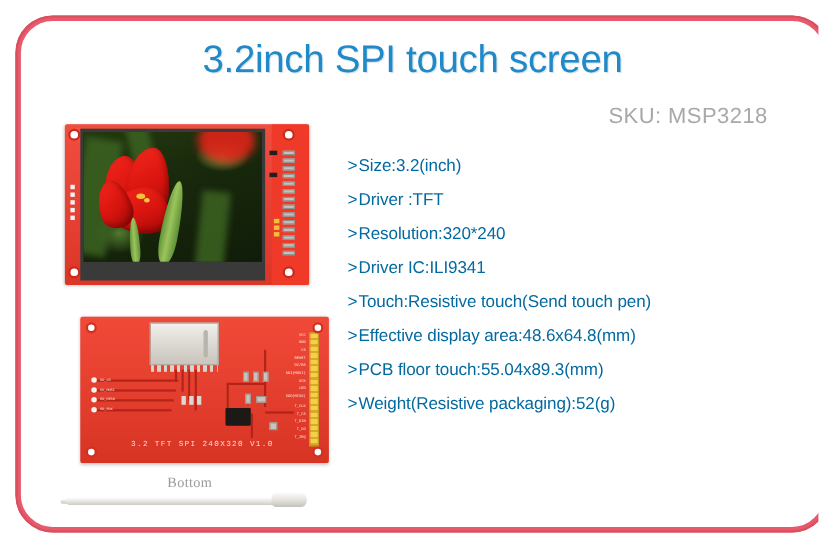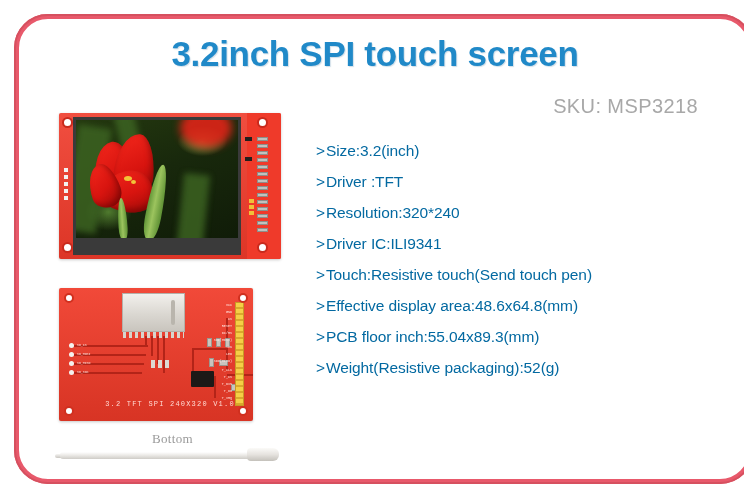--- a/index.html
+++ b/index.html
@@ -49,21 +49,21 @@
   #mask-bottom { left: 0; bottom: 0; width: 750px; height: 6px; }
 
   
   #title {
     position: absolute;
     left: 0;
     top: 34px;
     width: 750px;
     text-align: center;
     font-size: 35px;
-    font-weight: bold;
+    font-weight: normal;
     color: #2089c8;
     letter-spacing: -0.3px;
     text-shadow: 1px 1px 1px rgba(120,160,190,0.35);
     white-space: nowrap;
   }
   #sku {
     position: absolute;
     right: 52px;
     top: 95px;
     font-size: 20px;
@@ -236,23 +236,23 @@
     text-align: center;
     font-size: 12px;
     color: #8c8c8c;
     letter-spacing: 1px;
   }
   #cap-top { left: 0; top: 152px; }
 
   
   #pcb-bottom {
     position: absolute;
-    left: 4px;
+    left: 18px;
     top: 175px;
-    width: 194px;
+    width: 226px;
     height: 133px;
     background: #f03a28;
     border-radius: 2px;
     box-shadow: 0 1px 3px rgba(0,0,0,0.22);
     overflow: hidden;
   }
   #pcb-bottom::after {
     content: "";
     position: absolute;
     inset: 0;
@@ -454,21 +454,21 @@
   <div class="spec-row">
     <span class="gt">&gt;</span><span>Driver IC:ILI9341</span>
   </div>
   <div class="spec-row">
     <span class="gt">&gt;</span><span>Touch:Resistive touch(Send touch pen)</span>
   </div>
   <div class="spec-row">
     <span class="gt">&gt;</span><span>Effective display area:48.6x64.8(mm)</span>
   </div>
   <div class="spec-row">
-    <span class="gt">&gt;</span><span>PCB floor inch:55.04x89.3(mm)</span>
+    <span class="gt">&gt;</span><span>PCB floor touch:55.04x89.3(mm)</span>
   </div>
   <div class="spec-row">
     <span class="gt">&gt;</span><span>Weight(Resistive packaging):52(g)</span>
   </div>
 </div>
 
 <div id="product-col">
 
   <div id="tft-top">
 

